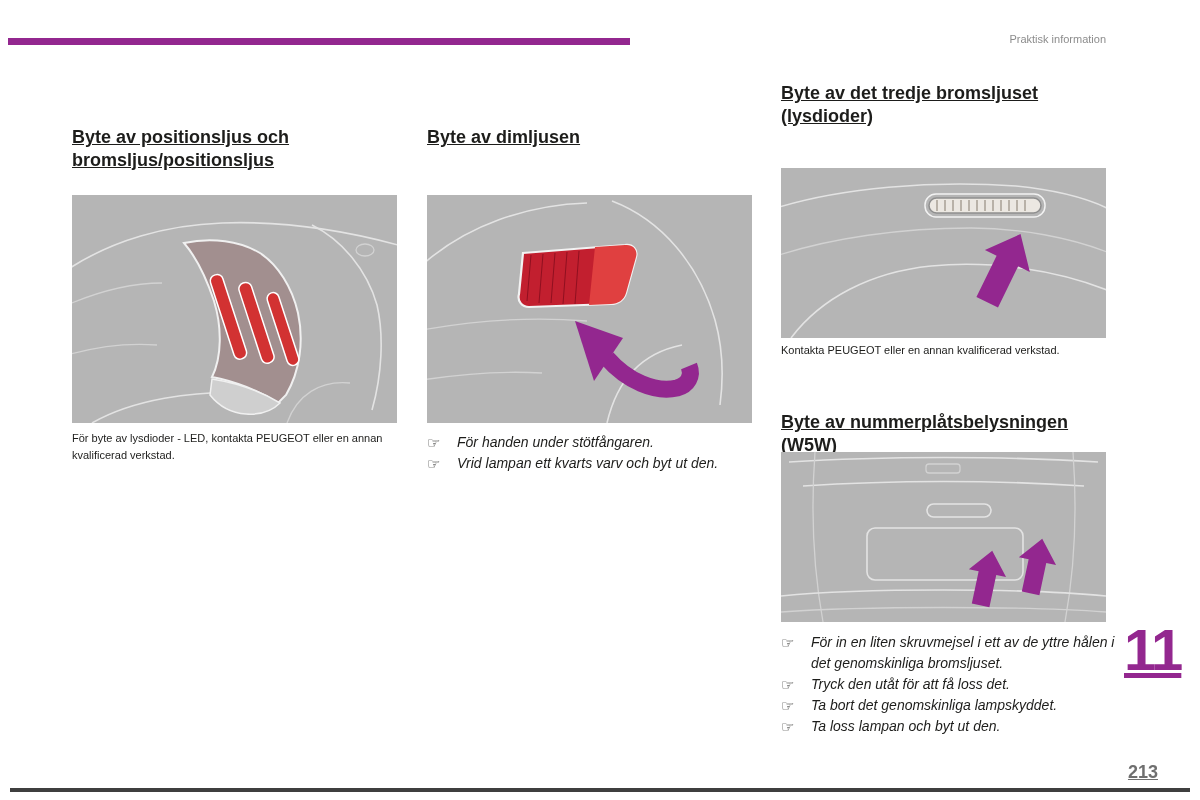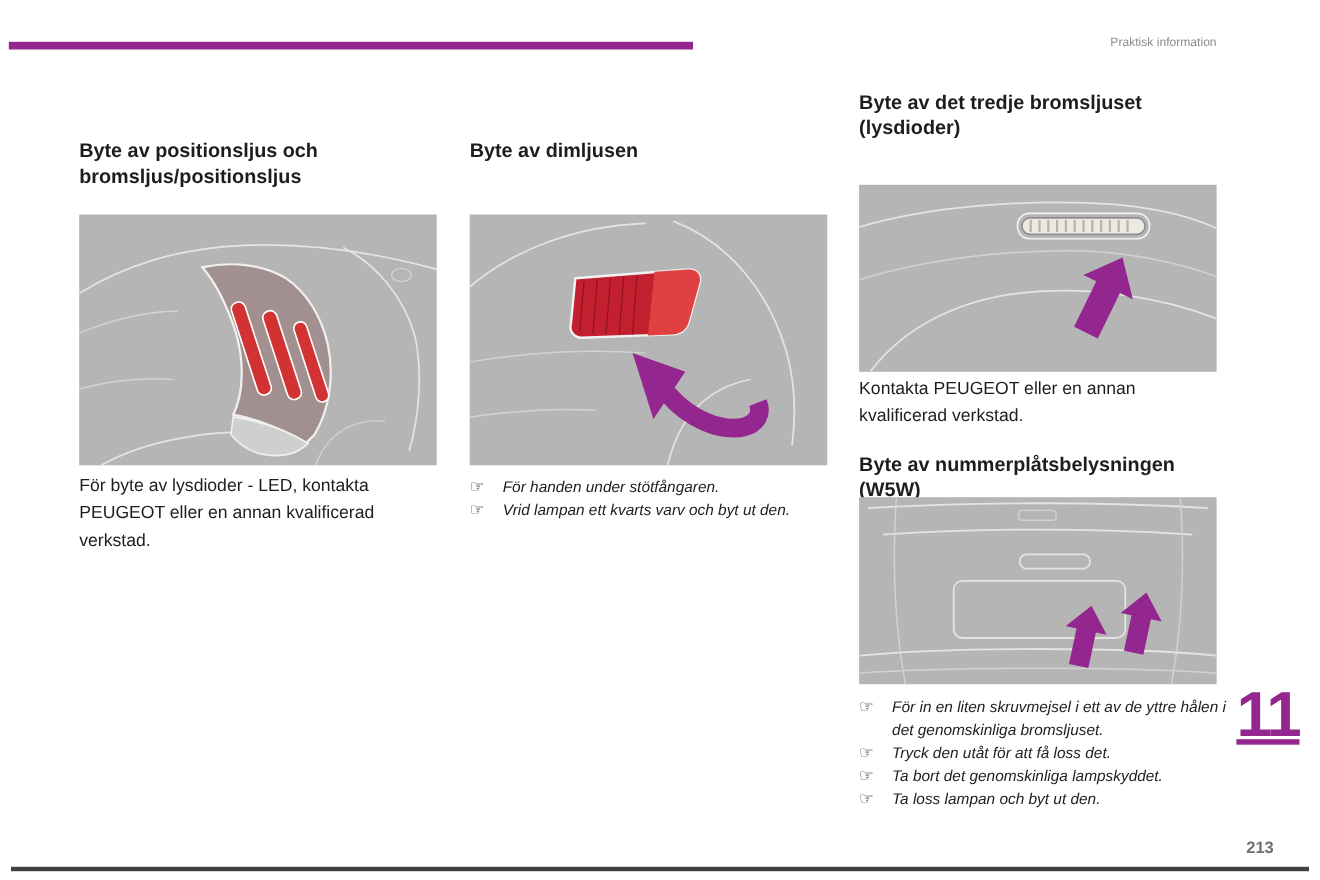--- a/index.html
+++ b/index.html
@@ -17,48 +17,50 @@
     background:var(--accent_purple,#93278f);
   }
   .header-right {
     position:absolute; top:33px; right:94px;
     font-size:11px; color:var(--text_gray,#8c8c8c);
   }
   .section-title {
     position:absolute; width:332px;
     font-size:18px; font-weight:bold; line-height:1.25;
     color:var(--text_dark,#1d1d1b);
+    text-decoration:underline;
   }
   .img-box {
     position:absolute; width:325px;
     background:var(--image_bg,#b5b5b5);
     overflow:hidden;
   }
   .img-box svg { display:block; width:100%; height:100%; }
   .body-text {
     position:absolute; width:334px;
-    font-size:16px; line-height:1.55;
+    font-size:11px; line-height:1.55;
   }
   .bullets { position:absolute; width:344px; }
   .bullet-row { display:flex; align-items:flex-start; font-size:14px; line-height:1.5; }
   .bullet-icon {
     flex:0 0 30px; font-size:15px; line-height:1.4;
     color:var(--text_dark,#1d1d1b);
   }
   .bullet-text { flex:1;font-style:italic; }
   .chapter-number {
     position:absolute; left:1124px; top:616px;
     font-size:58px; font-weight:bold; letter-spacing:-2px;
     color:var(--accent_purple,#93278f);
     text-decoration:underline;
   }
   .page-number {
     position:absolute; right:42px; top:762px;
-    font-size:15px; font-weight:bold;
+    font-size:18px; font-weight:bold;
     color:#6f6f6f;
+    text-decoration:underline;
   }
   .footer-bar {
     position:absolute; left:10px; top:788px;
     width:1180px; height:4px;
     background:var(--footer_bar,#3f3f3f);
   }
   
   .line { fill:none; stroke:var(--line_light,#e3e3e3); stroke-width:1.6; }
   .line-soft { fill:none; stroke:#d2d2d2; stroke-width:1.3; }
   .accent-fill { fill:var(--accent_purple,#93278f); }

